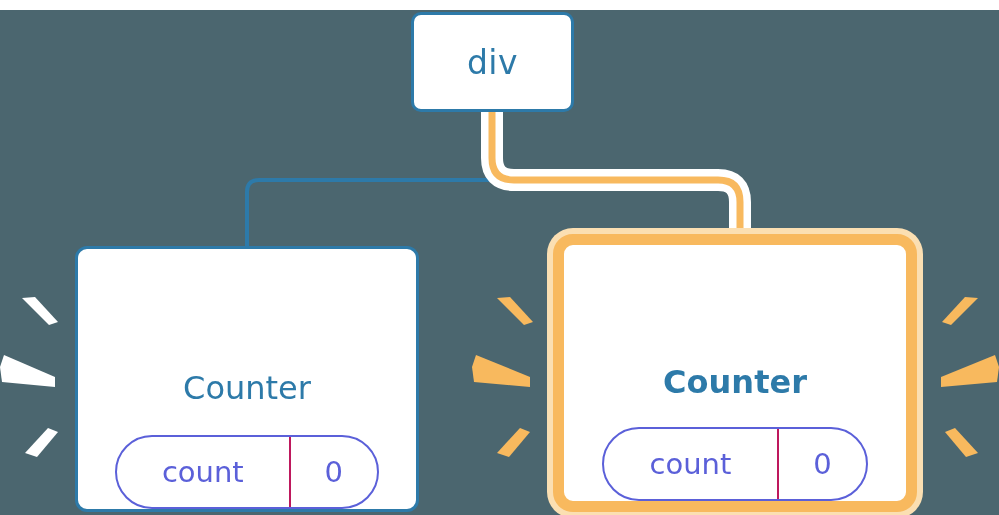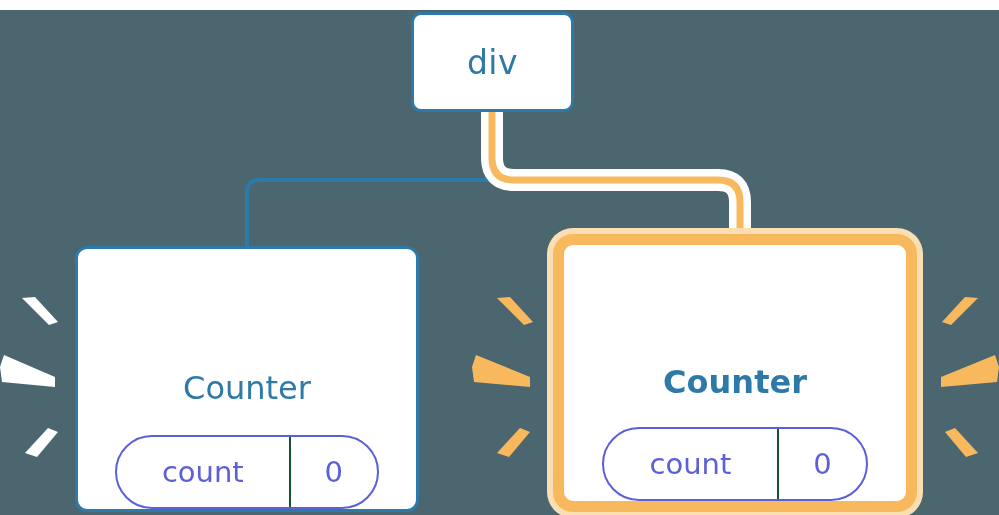--- a/index.html
+++ b/index.html
@@ -119,21 +119,21 @@
   .pill-key, .pill-val {
     display: flex;
     align-items: center;
     justify-content: center;
     color: #5b60d9;
     font-size: 29px;
     line-height: 1;
   }
   .pill-key {
     flex: 0 0 66%;
-    border-right: 2px solid #14532d;
+    border-right: 2px solid #be185d;
   }
   .pill-val {
     flex: 1 1 auto;
   }
 </style>
 </head>
 <body>
 
 <div id="stage">
 

